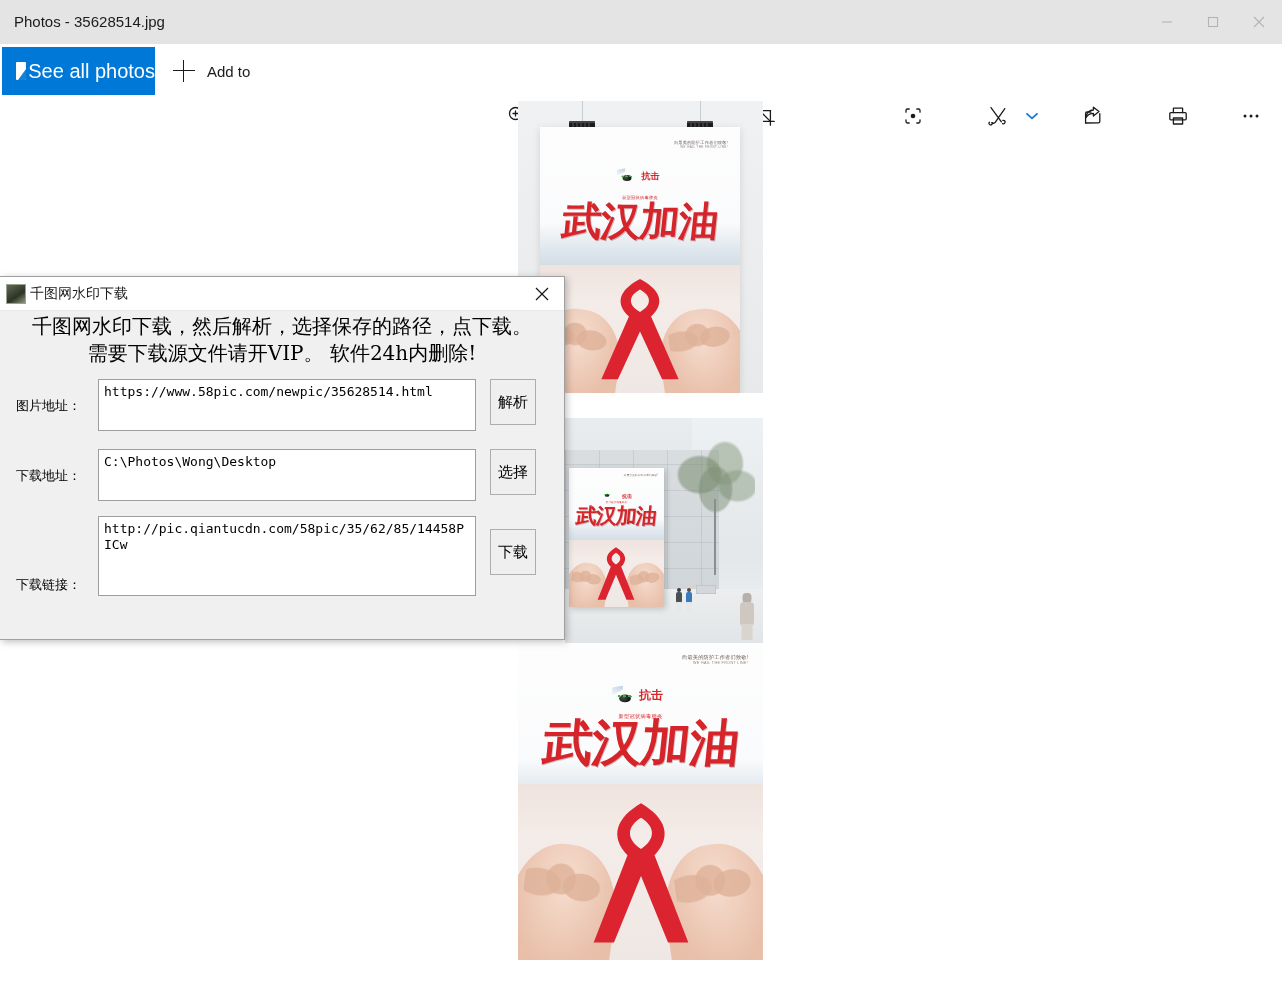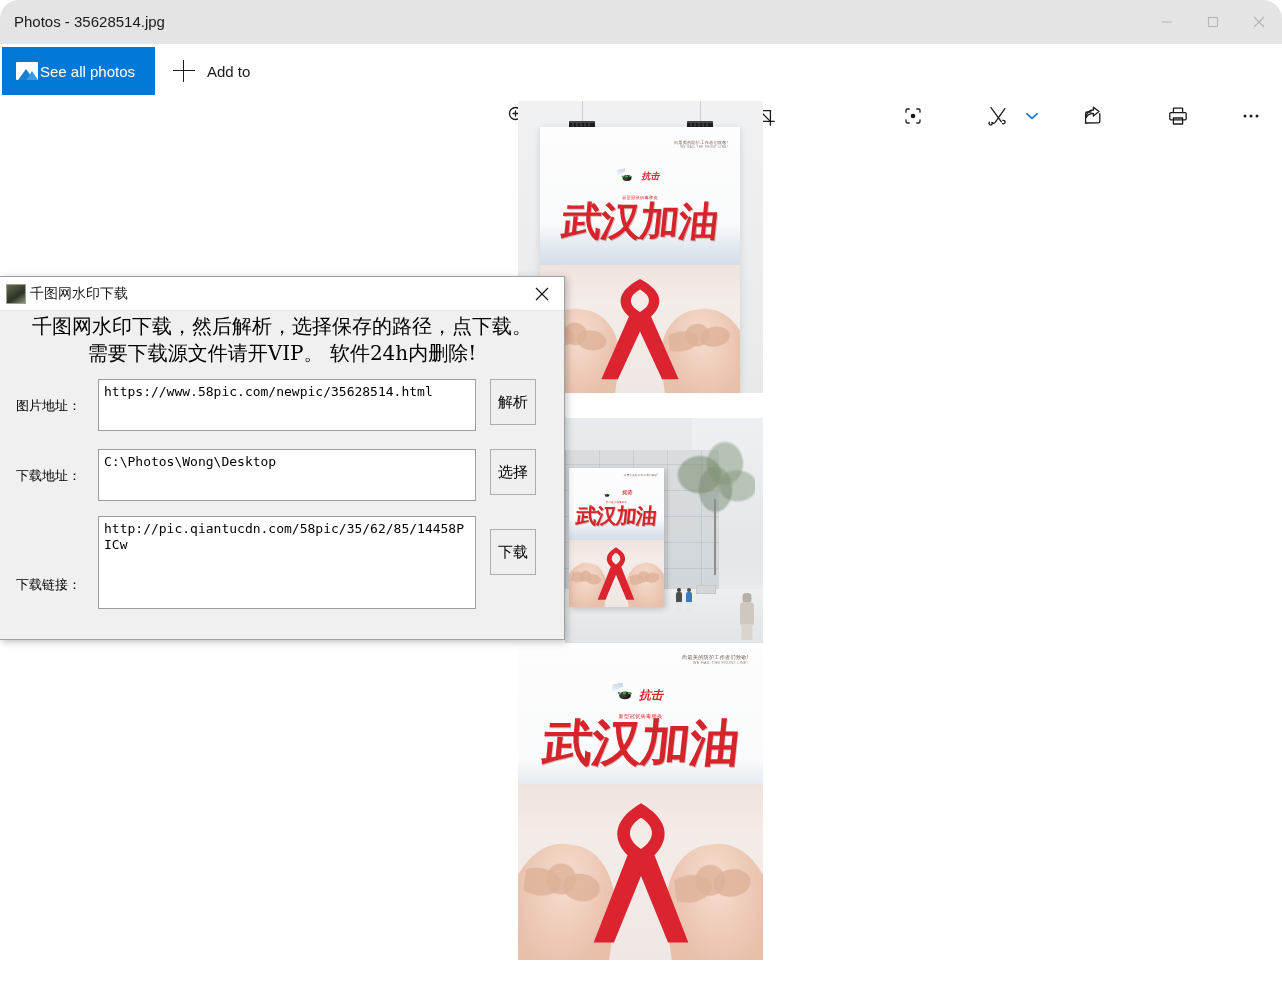--- a/index.html
+++ b/index.html
@@ -7,21 +7,20 @@
     width: 1282px; height: 1002px;
     overflow: hidden;
     background: #ffffff;
     font-family: "Liberation Sans", "DejaVu Sans", sans-serif;
   }
   #app {
     position: relative;
     width: 1282px; height: 1002px;
     background: #ffffff;
     overflow: hidden;
-    border-radius: 19px;
   }
 
   
   .titlebar {
     position: absolute; left: 0; top: 0;
     width: 1282px; height: 44px;
     background: #e4e4e4;
     border-bottom: 1px solid #e4e4e4;
   }
   .titlebar-text {
@@ -72,21 +71,21 @@
   }
   .see-all-ico:after {
     content: ""; position: absolute;
     left: 10px; bottom: 0;
     width: 0; height: 0;
     border-left: 6px solid transparent;
     border-right: 6px solid transparent;
     border-bottom: 9px solid #3d9ae3;
   }
   .see-all-label {
-    margin-left: 2px; font-size: 15px; color: #ffffff;
+    margin-left: 2px; font-size: 20px; color: #ffffff;
     white-space: nowrap;
     text-align: right;
   }
   .addto-btn {
     position: absolute; left: 163px; top: 3px;
     height: 48px; display: flex; align-items: center;
     padding: 0 10px; cursor: default;
   }
   .addto-plus {
     width: 22px; height: 22px; position: relative;
@@ -154,21 +153,21 @@
     position: absolute; right: 6%; top: 5%;
     text-align: right; color: #6a5b55;
     line-height: 1.25;
   }
   .p-topright .cn { font-size: 4.2px; letter-spacing: .2px; }
   .p-topright .en { font-size: 3px; color: #8e8480; letter-spacing: .4px; }
 
   .p-kangji {
     position: absolute; left: 50%; top: 17%;
     transform: translateX(-50%);
-    display: flex; align-items: flex-start; gap: 8px; font-style: italic;
+    display: flex; align-items: flex-end; gap: 8px;
   }
   .p-virus {
     width: 13px; height: 9px; position: relative;
   }
   .p-virus:before {
     content:""; position:absolute; left:2px; bottom:0;
     width:9px; height:6px; border-radius: 50%;
     background: radial-gradient(circle at 35% 35%, #4e4e4e, #151515 70%);
   }
   .p-virus:after {
@@ -711,18 +710,18 @@
 
     <div class="field-label" style="left:16px; top:120px;">图片地址：</div>
     <div class="field-box" style="left:98px; top:102px; width:378px; height:52px;">https://www.58pic.com/newpic/35628514.html</div>
     <div class="dlg-btn" style="left:490px; top:102px;">解析</div>
 
     <div class="field-label" style="left:16px; top:190px;">下载地址：</div>
     <div class="field-box" style="left:98px; top:172px; width:378px; height:52px;">C:\Photos\Wong\Desktop</div>
     <div class="dlg-btn" style="left:490px; top:172px;">选择</div>
 
     <div class="field-label" style="left:16px; top:269px;margin-top:30px;">下载链接：</div>
-    <div class="field-box area" style="left:98px; top:239px; width:378px; height:93px;">http://pic.qiantucdn.com/58pic/35/62/85/14458PICw</div>
+    <div class="field-box area" style="left:98px; top:239px; width:378px; height:80px;">http://pic.qiantucdn.com/58pic/35/62/85/14458PICw</div>
     <div class="dlg-btn" style="left:490px; top:252px;">下载</div>
 
   </div>
 
 </div>
 
 </body></html>

